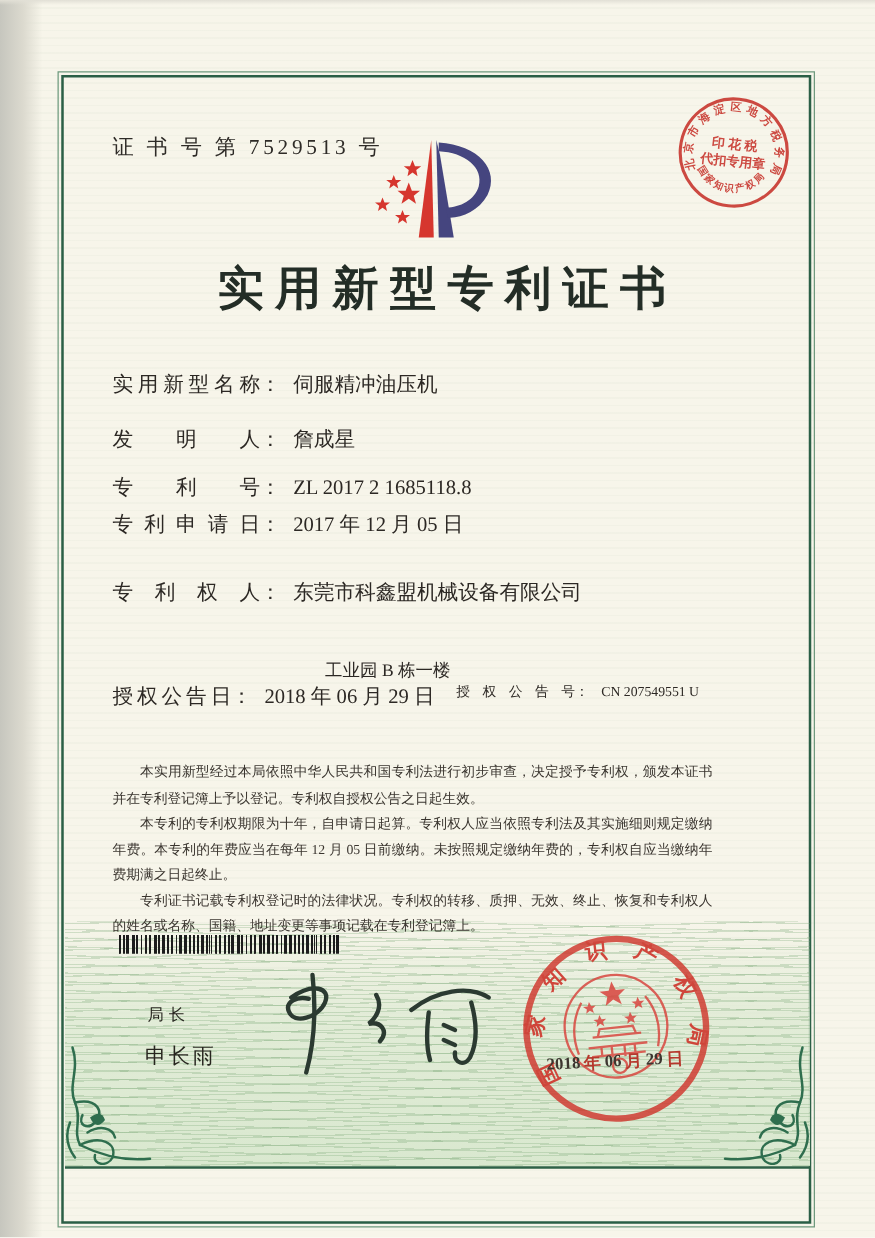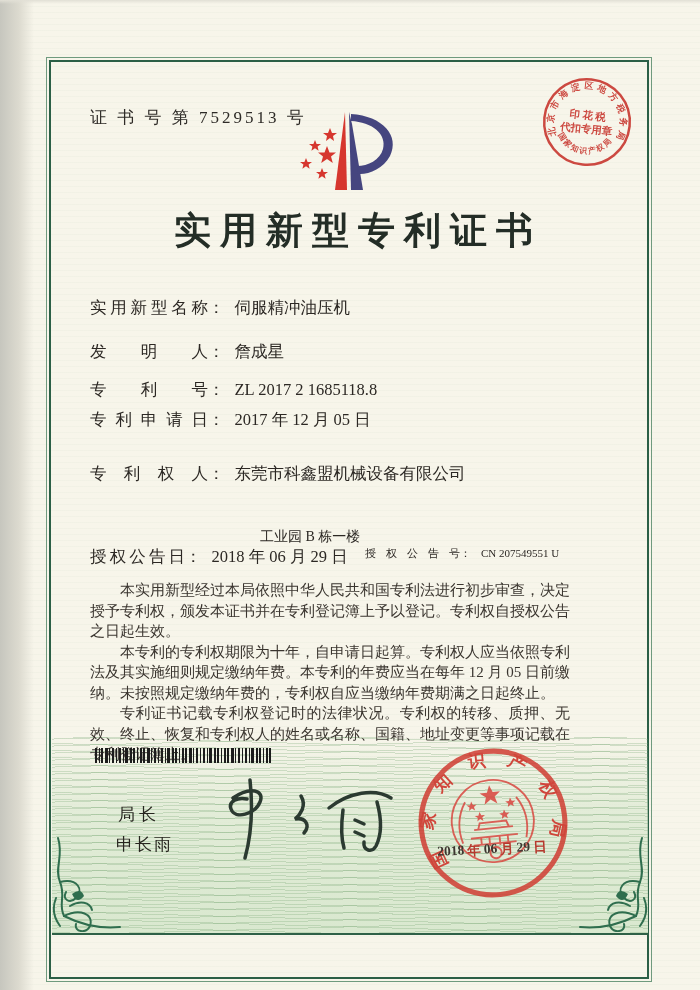--- a/index.html
+++ b/index.html
@@ -45,31 +45,31 @@
 
   
   .frow{position:absolute;left:90px;font-size:16.5px;color:#2c2824;white-space:nowrap;}
   .flabel{display:inline-block;width:100px;text-align:justify;text-align-last:justify;}
   .fvalue{margin-left:10px;}
   .addr2{position:absolute;left:215px;top:528px;font-size:14px;color:#2c2824;margin-left:45px;}
   .grant-no-group{position:absolute;left:365px;top:546px;font-size:11px;white-space:nowrap;color:#2c2824;}
   .grant-no-group .flabel{width:95px;}
 
   
-  .body-text{position:absolute;left:90px;top:580px;width:480px;
-    font-size:15px;line-height:20.5px;text-align:justify;color:#3a352f;}
+  .body-text{position:absolute;left:90px;top:608px;width:480px;
+    font-size:11px;line-height:20.5px;text-align:justify;color:#3a352f;}
   .body-text p{margin:0;text-indent:2em;}
 
   
   .barcode{position:absolute;left:95px;top:748px;width:177px;height:15px;
     background:
       repeating-linear-gradient(90deg,#1c1c1c 0 1.5px,rgba(0,0,0,0) 1.5px 3.5px),
       repeating-linear-gradient(90deg,#1c1c1c 0 1px,rgba(0,0,0,0) 1px 6px);}
 
-  .commissioner-title{position:absolute;left:118px;top:803px;font-size:17px;letter-spacing:4px;color:#27251f;}
+  .commissioner-title{position:absolute;left:118px;top:803px;font-size:13px;letter-spacing:4px;color:#27251f;}
   .commissioner-name{position:absolute;left:116px;top:833px;font-size:17px;letter-spacing:2px;color:#27251f;}
   .signature{position:absolute;left:205px;top:768px;width:200px;height:100px;}
 
   
   .seal{position:absolute;left:416px;top:746px;width:154px;height:154px;transform:rotate(-6deg);opacity:0.93;}
   .seal-date{position:absolute;left:408px;top:841px;width:168px;display:flex;justify-content:center;gap:3px;
     font-size:13.5px;font-weight:600;transform:rotate(-3deg);}
   .seal-date .num{color:#3d3530;}
   .seal-date .unit{color:#b6382d;}
 

